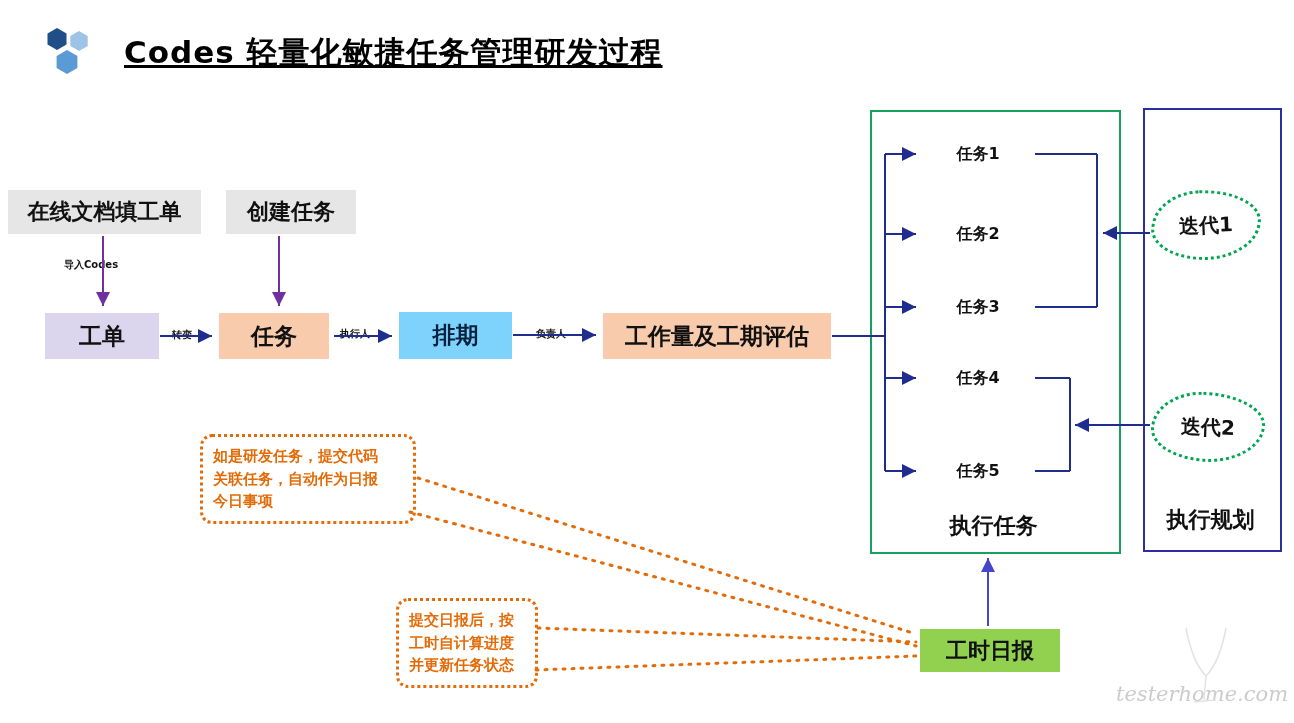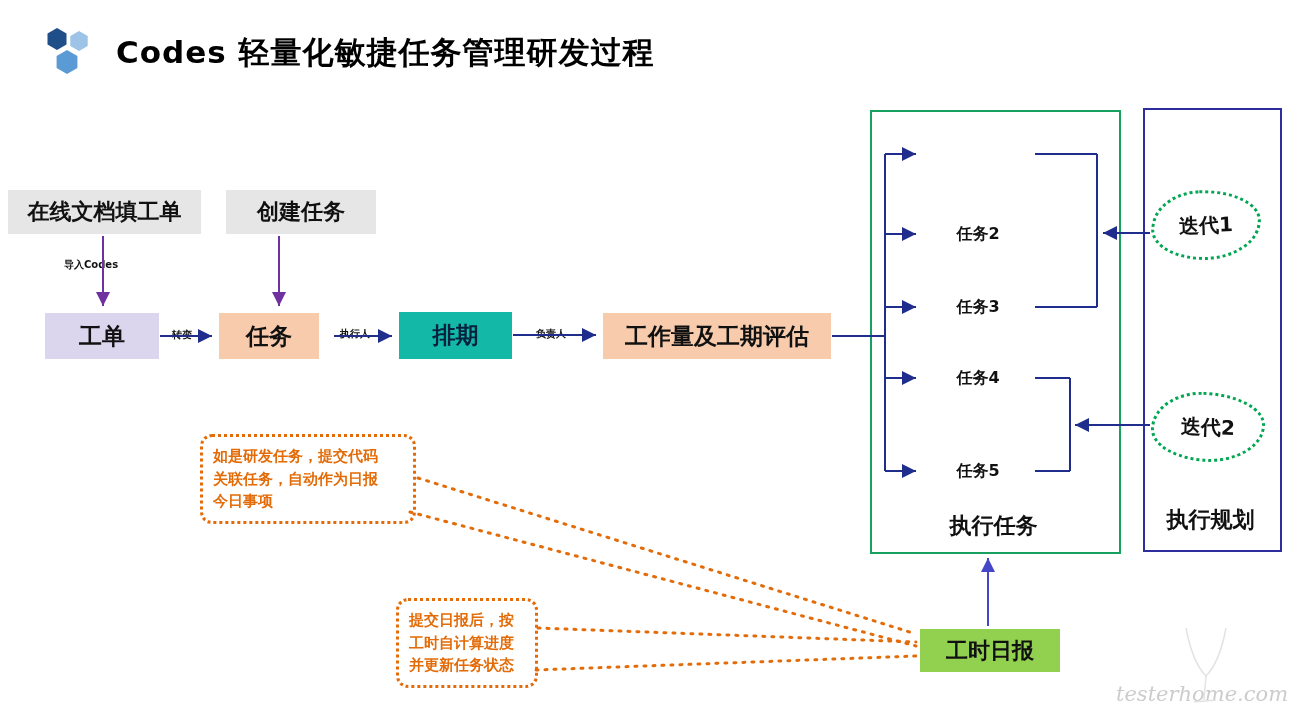--- a/index.html
+++ b/index.html
@@ -3,21 +3,21 @@
 <meta charset="utf-8">
 <style>
   html,body{margin:0;padding:0;background:#fff;}
   body{width:1294px;height:723px;font-family:"DejaVu Sans","Liberation Sans",sans-serif;}
   .stage{position:relative;width:1294px;height:723px;overflow:hidden;background:#ffffff;}
   .abs{position:absolute;}
   .box{display:flex;align-items:center;justify-content:center;font-weight:bold;color:#111;box-sizing:border-box;z-index:2;}
   .gray{background:#e7e6e6;font-size:22px;}
   .purple{background:#dcd5ee;font-size:23px;}
   .orange{background:#f8cbad;font-size:23px;}
-  .blue{background:#14b8a6;font-size:23px;color:#05213d;}
+  .blue{background:#7dd3fc;font-size:23px;color:#05213d;}
   .greenbox{background:#92d050;font-size:22px;}
   .container-green{border:2px solid #17a05e;background:transparent;z-index:1;}
   .container-blue{border:2px solid #2d2d9e;background:transparent;z-index:1;}
   .container-label{font-weight:bold;font-size:22px;color:#111;text-align:center;z-index:2;}
   .iter{border:3px dotted #00a651;border-radius:45% 55% 50% 50%/55% 45% 55% 45%;display:flex;align-items:center;justify-content:center;font-weight:bold;font-size:20px;color:#111;box-sizing:border-box;z-index:2;}
   .arrow-label{font-size:10px;color:#111;font-weight:bold;z-index:1;}
   .callout{border:3px dotted #e36c09;border-radius:12px;color:#e36c09;font-weight:bold;font-size:15px;line-height:1.5;padding:8px 10px;white-space:pre-line;box-sizing:border-box;z-index:2;background:#fff;}
   .title{font-size:31px;font-weight:bold;color:#000;letter-spacing:1px;z-index:2;}
   .brand{display:flex;align-items:center;gap:8px;z-index:2;}
   .brand-text{font-size:34px;font-weight:bold;color:#0f2b46;letter-spacing:1px;}
@@ -27,37 +27,38 @@
 </head>
 <body>
 
 <div class="stage">
 
   <svg class="abs" style="left:42px;top:26px;" width="50" height="48" viewBox="0 0 50 48">
     <polygon points="15,2 24.5,7.5 24.5,18.5 15,24 5.5,18.5 5.5,7.5" fill="#1f4e89"></polygon>
     <polygon points="37,5 45.7,10 45.7,20 37,25 28.3,20 28.3,10" fill="#9dc3e6"></polygon>
     <polygon points="25,24 35.4,30 35.4,42 25,48 14.6,42 14.6,30" fill="#5b9bd5"></polygon>
   </svg>
-  <div class="abs title" style="left:116px;top:32px;">Codes 轻量化敏捷任务管理研发过程</div>
+  <div class="abs title" style="left:124px;top:32px;text-decoration:underline;">Codes 轻量化敏捷任务管理研发过程</div>
 
 
   <div class="abs box gray" style="left:8px;top:190px;width:193px;height:44px;">在线文档填工单</div>
-  <div class="abs box gray" style="left:226px;top:190px;width:150px;height:44px;">创建任务</div>
+  <div class="abs box gray" style="left:226px;top:190px;width:130px;height:44px;">创建任务</div>
 
   <div class="abs arrow-label" style="left:64px;top:258px;">导入Codes</div>
   <div class="abs arrow-label" style="left:172px;top:328px;">转变</div>
   <div class="abs arrow-label" style="left:340px;top:327px;">执行人</div>
   <div class="abs arrow-label" style="left:536px;top:327px;">负责人</div>
 
   <div class="abs box purple" style="left:45px;top:313px;width:114px;height:46px;">工单</div>
-  <div class="abs box orange" style="left:219px;top:313px;width:100px;height:46px;">任务</div>
+  <div class="abs box orange" style="left:219px;top:313px;width:110px;height:46px;">任务</div>
   <div class="abs box blue" style="left:399px;top:312px;width:113px;height:47px;">排期</div>
   <div class="abs box orange" style="left:603px;top:313px;width:228px;height:46px;">工作量及工期评估</div>
 
   <div class="abs container-green" style="left:870px;top:110px;width:247px;height:440px;"></div>
+  <div class="abs box task" style="left:921px;top:132px;width:114px;height:44px;">任务1</div>
   <div class="abs box task" style="left:921px;top:212px;width:114px;height:44px;text-align:center;">任务2</div>
   <div class="abs box task" style="left:921px;top:285px;width:114px;height:44px;">任务3</div>
   <div class="abs box task" style="left:921px;top:356px;width:114px;height:44px;">任务4</div>
   <div class="abs box task" style="left:921px;top:449px;width:114px;height:44px;">任务5</div>
   <div class="abs container-label" style="left:870px;top:511px;width:247px;">执行任务</div>
 
   <div class="abs container-blue" style="left:1143px;top:108px;width:135px;height:440px;"></div>
   <div class="abs iter" style="left:1151px;top:190px;width:110px;height:70px;transform:rotate(-2deg);">迭代1</div>
   <div class="abs iter" style="left:1151px;top:392px;width:114px;height:70px;transform:rotate(2deg);">迭代2</div>
   <div class="abs container-label" style="left:1143px;top:505px;width:135px;">执行规划</div>

